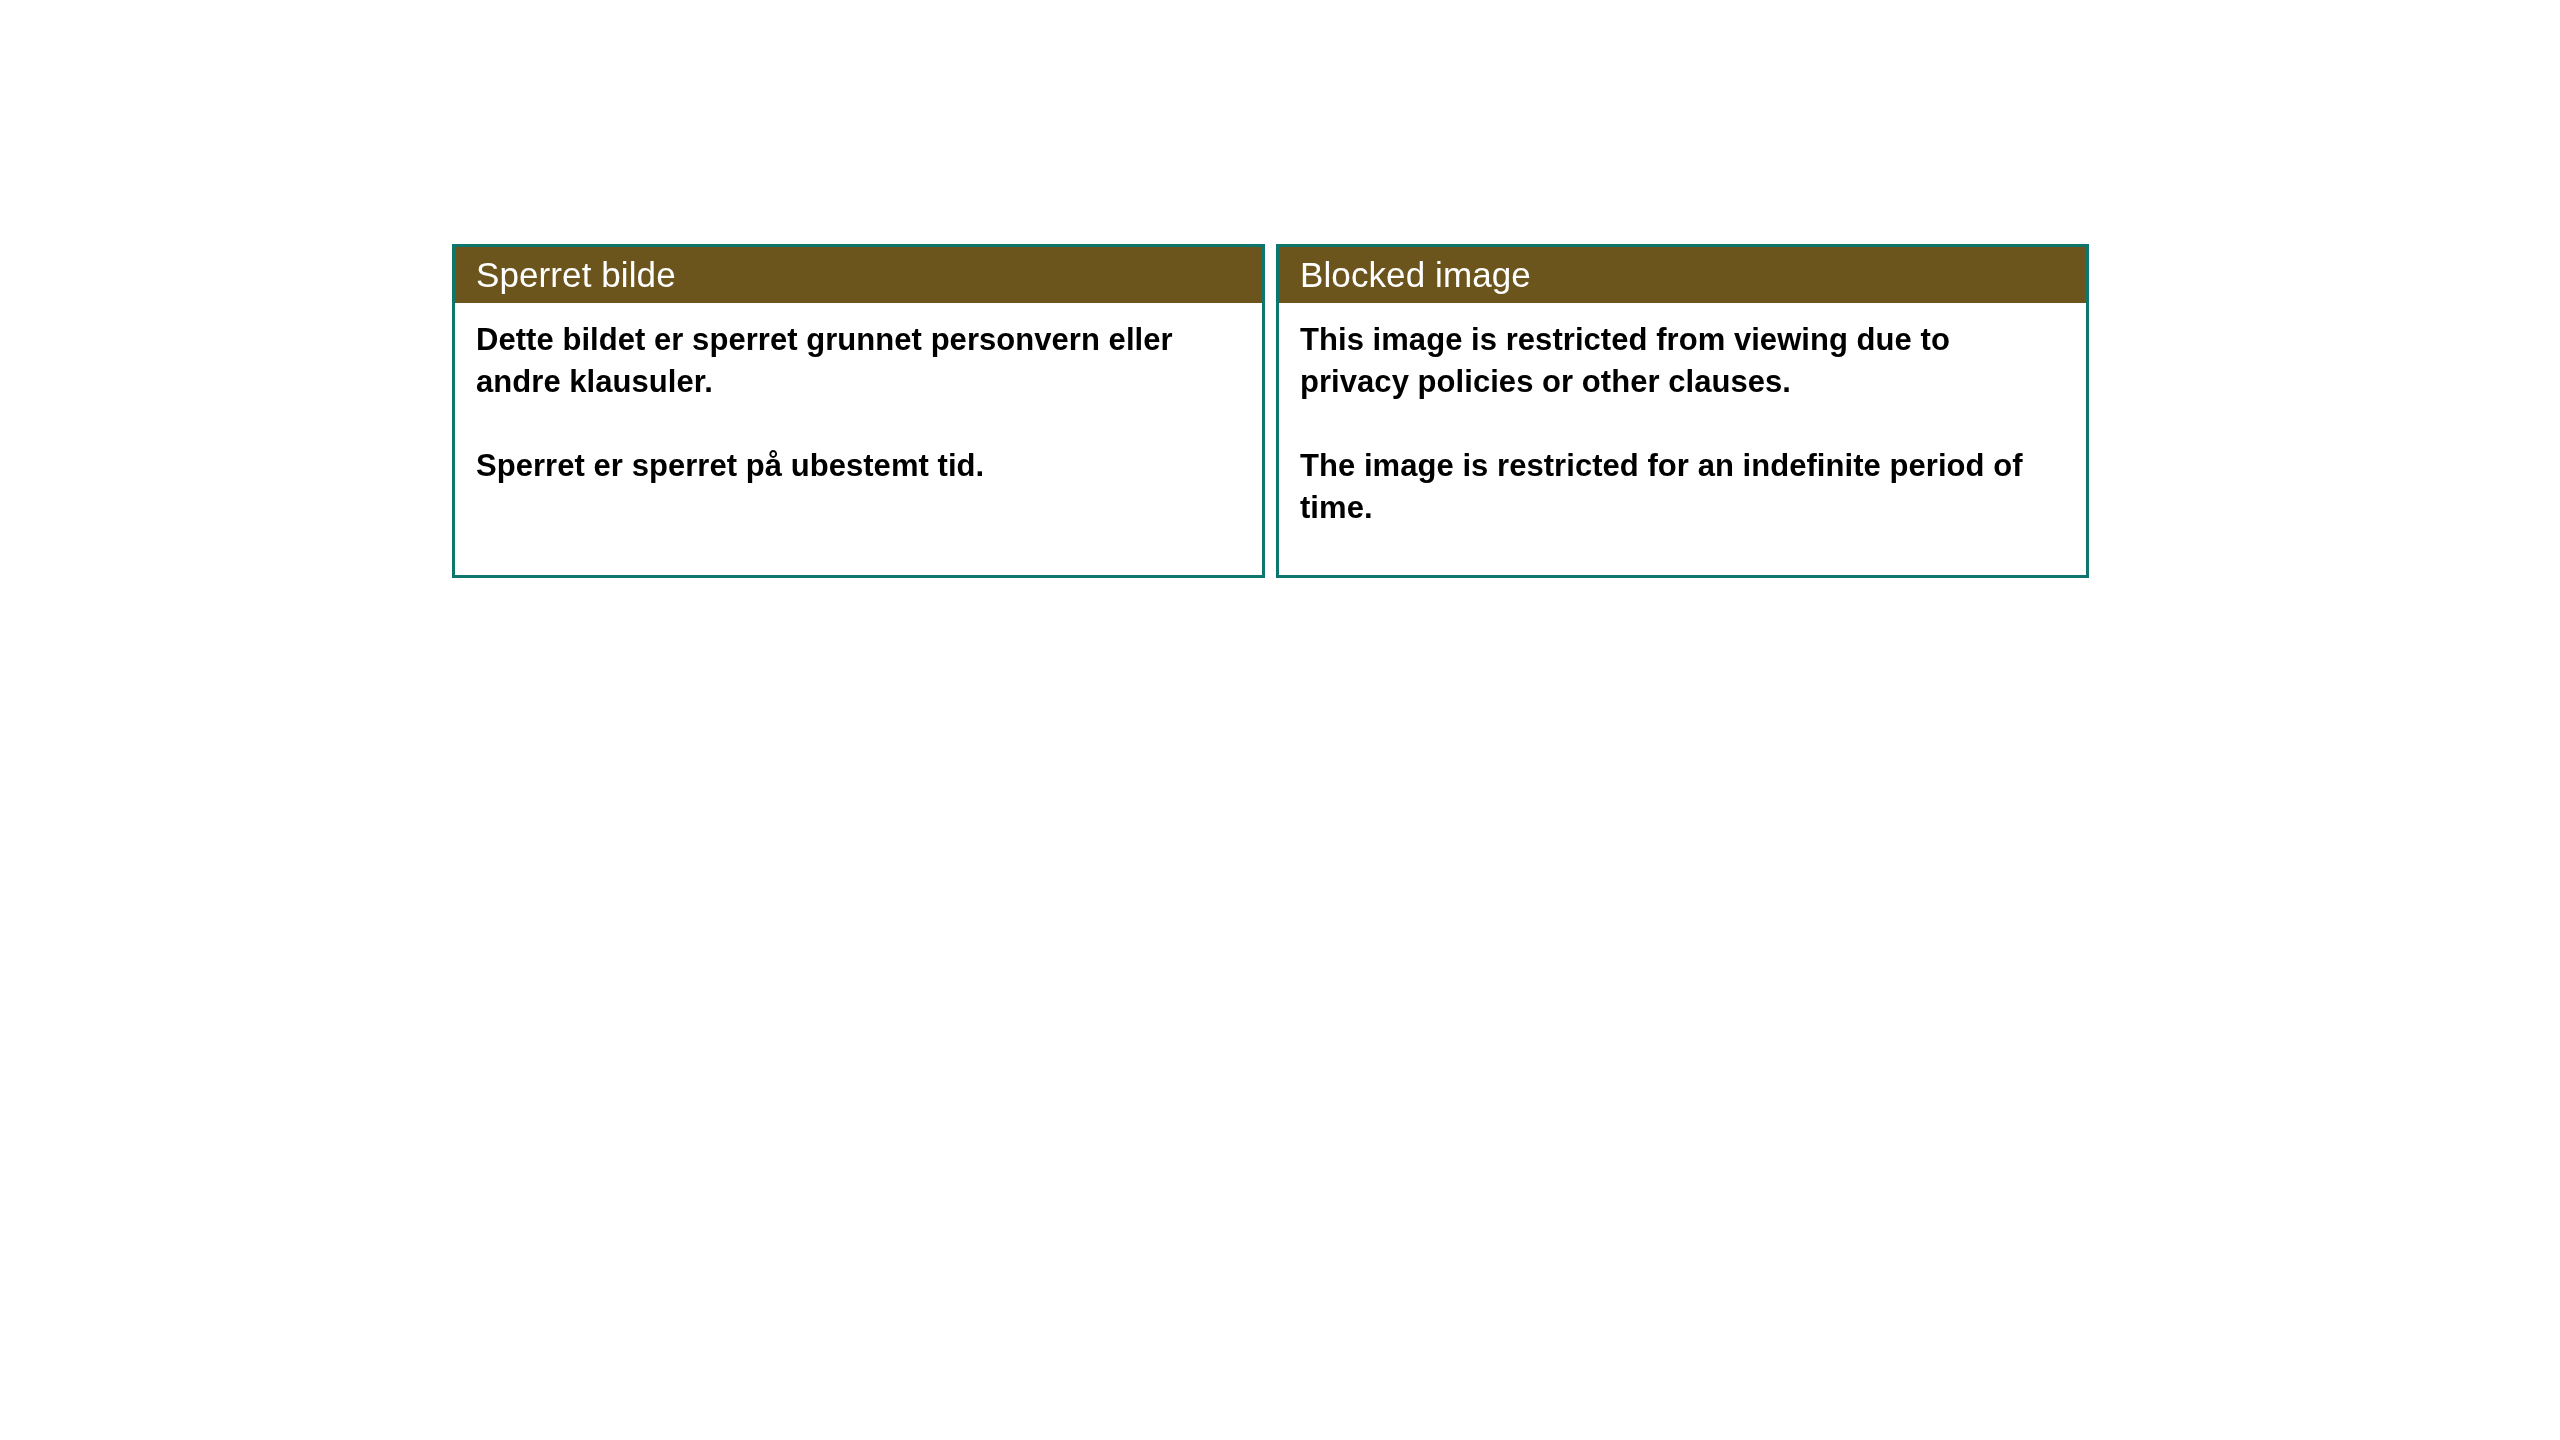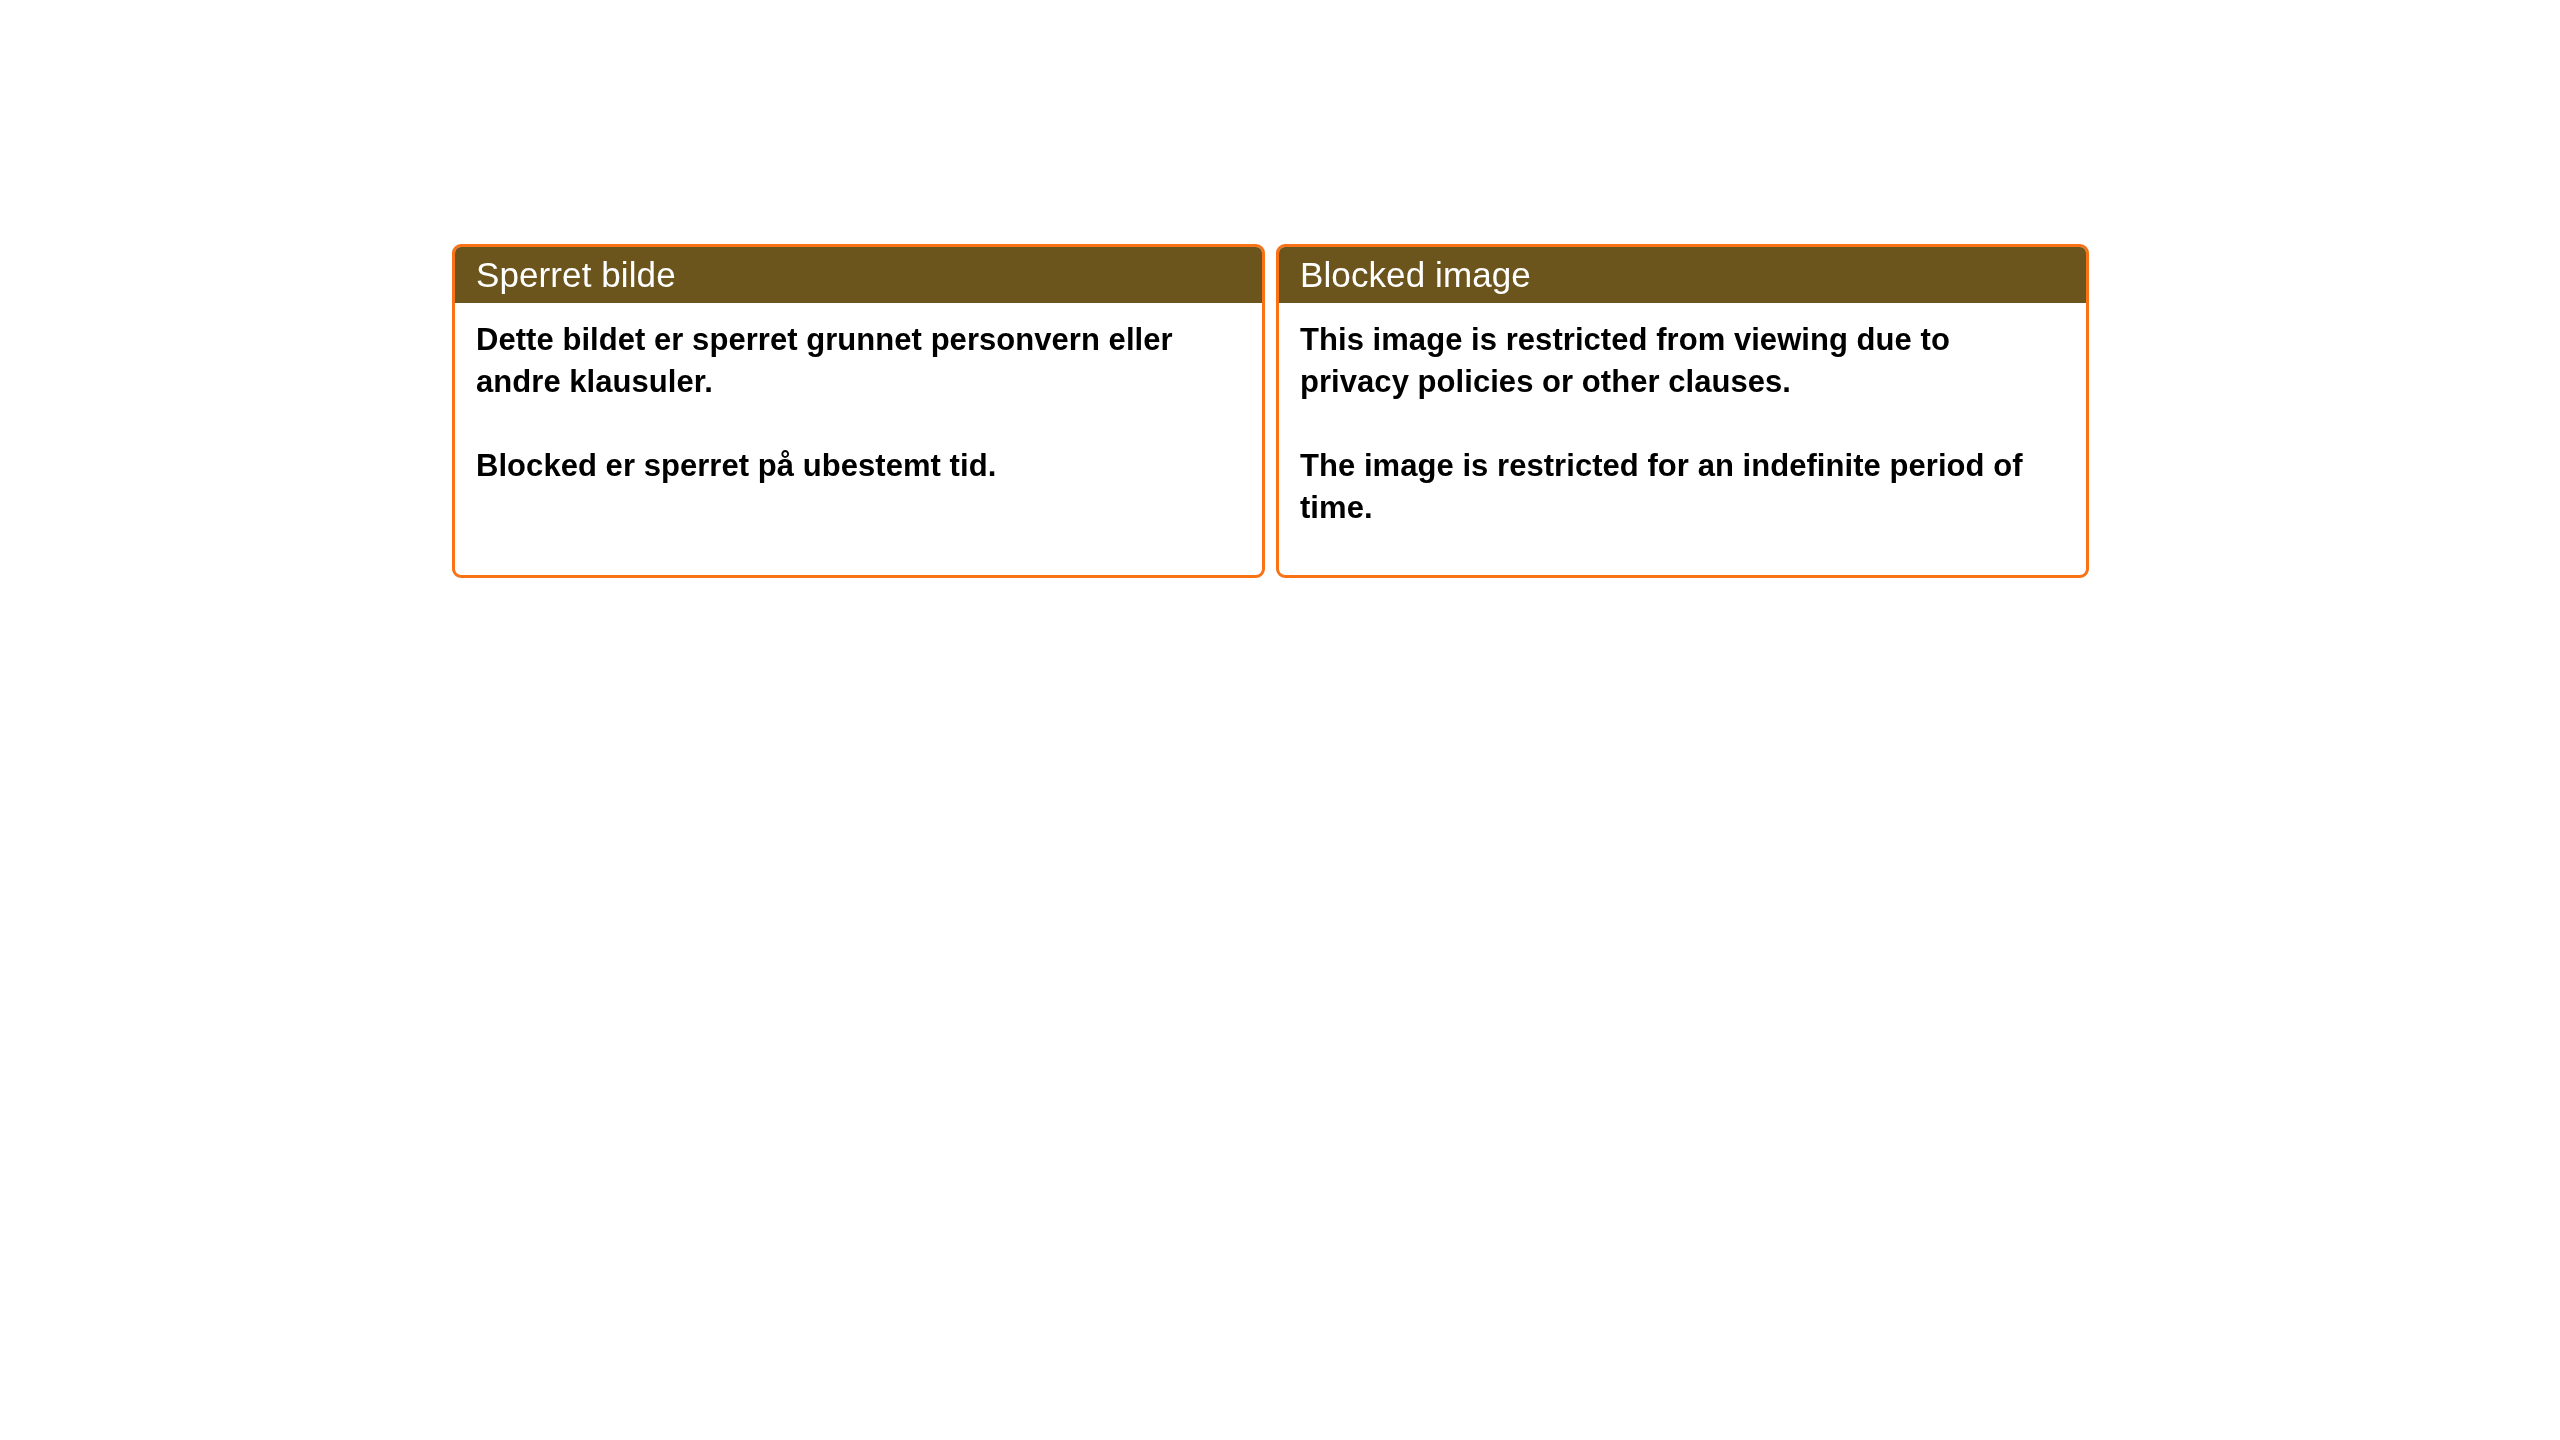--- a/index.html
+++ b/index.html
@@ -22,22 +22,22 @@
     height: 1440px;
   }
 
   .notice-card {
     position: absolute;
     top: 244px;
     width: 813px;
     height: 334px;
     box-sizing: border-box;
     background: #ffffff;
-    border: 3px solid #f97316;
-    border-radius: 9px;
+    border: 3px solid #0f766e;
+    border-radius: 0;
     overflow: hidden;
   }
 
   #card-no  { left: 452px; }
   #card-en  { left: 1276px; }
 
   .card-header {
     height: 56px;
     background: #6b551c;
     display: flex;
@@ -78,21 +78,21 @@
 
 <div id="stage">
 
   <div class="notice-card" id="card-no">
     <div class="card-header">
       <span class="card-title">Sperret bilde</span>
     </div>
     <div class="card-body">
       <p class="body-paragraph">Dette bildet er sperret grunnet personvern eller andre klausuler.</p>
       <div class="paragraph-gap"></div>
-      <p class="body-paragraph">Blocked er sperret på ubestemt tid.</p>
+      <p class="body-paragraph">Sperret er sperret på ubestemt tid.</p>
     </div>
   </div>
 
   <div class="notice-card" id="card-en">
     <div class="card-header">
       <span class="card-title">Blocked image</span>
     </div>
     <div class="card-body">
       <p class="body-paragraph">This image is restricted from viewing due to privacy policies or other clauses.</p>
       <div class="paragraph-gap"></div>

